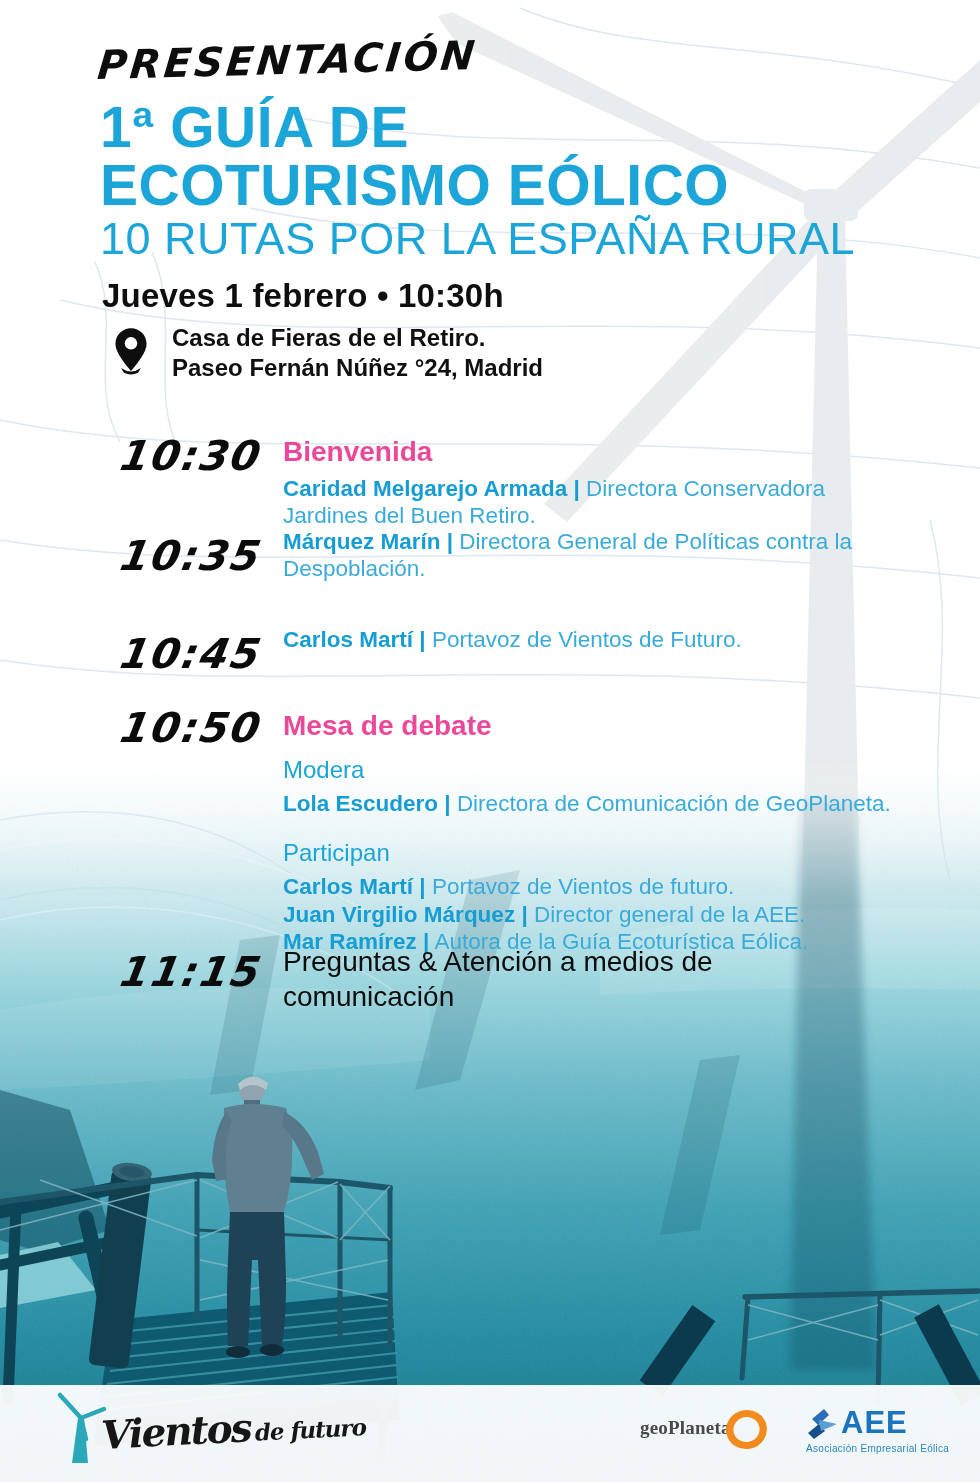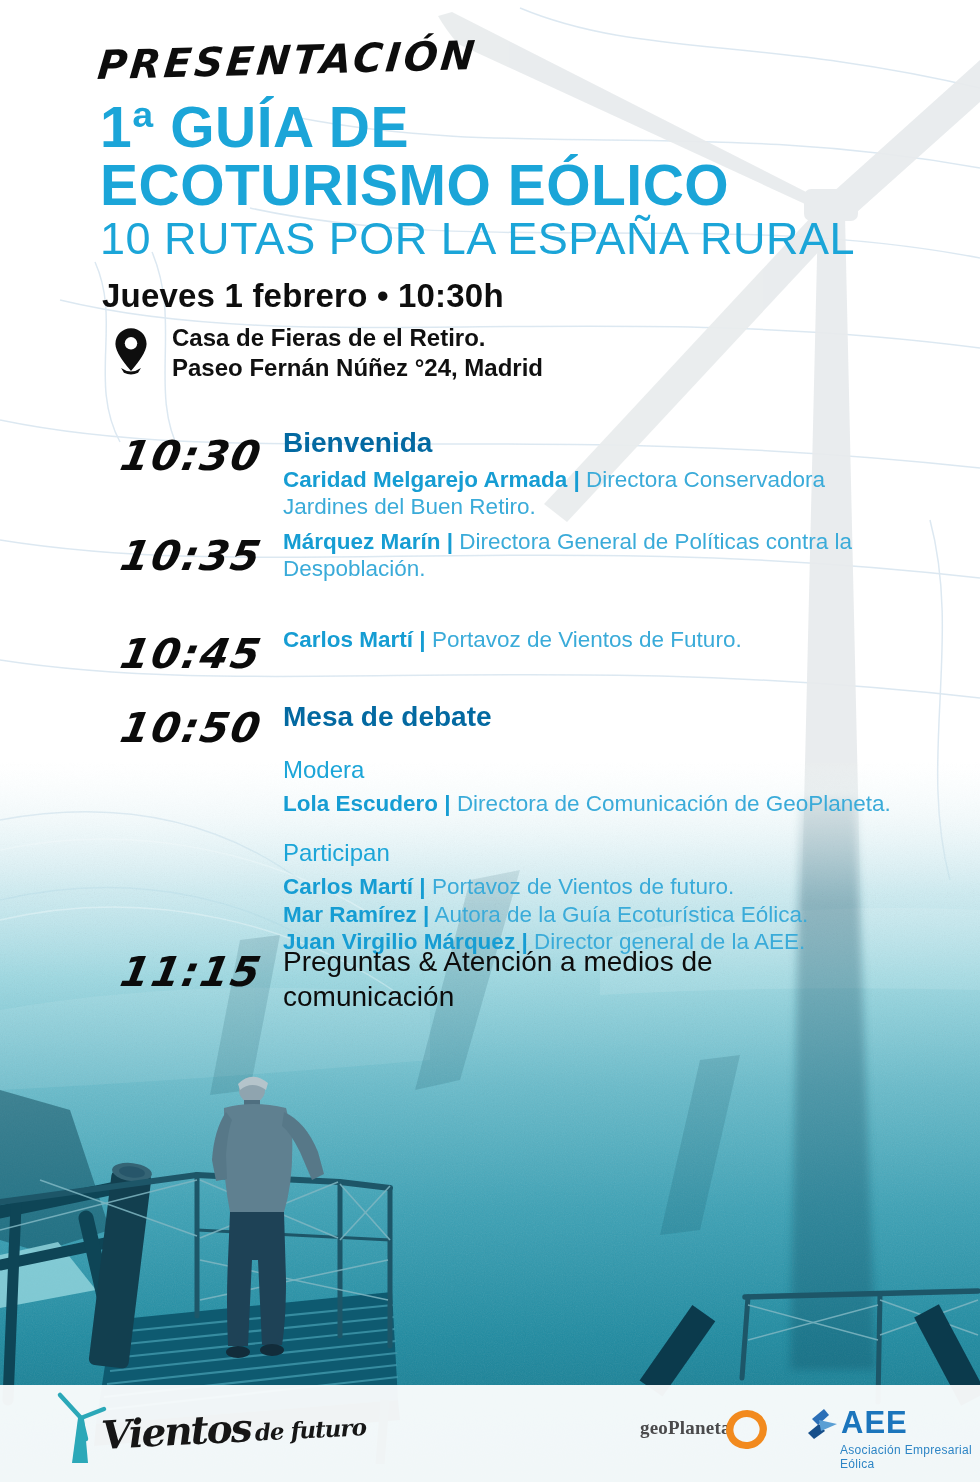--- a/index.html
+++ b/index.html
@@ -36,21 +36,21 @@
     font-size:24px;font-weight:700;line-height:1.24;
   }
   
   .time{
     position:absolute;left:126px;width:160px;color:#0b0b0b;
     font-size:41px;font-weight:800;font-style:italic;letter-spacing:2px;
     transform:skewX(-11deg);transform-origin:left top;
     font-family:"DejaVu Sans",sans-serif;white-space:nowrap;
   }
   .row-body{position:absolute;left:283px;width:625px;}
-  .row-title{font-size:28px;font-weight:800;color:#0369a1;line-height:1.1;margin:0 0 7px 0;}
+  .row-title{font-size:28px;font-weight:800;color:#ec4899;line-height:1.1;margin:9px 0 7px 0;}
   .speaker{font-size:22.5px;line-height:1.22;color:#3aabd9;font-weight:400;margin:0;}
   .speaker b{color:#169dd3;font-weight:700;}
   .group-label{font-size:24px;font-weight:400;color:#1ba5d8;margin:0 0 6px 0;}
   .gap{height:22px;}
   .row5-title{font-size:28px;font-weight:400;color:#0c0c0c;line-height:1.25;margin:0;width:500px;}
   
   .footer{
     position:absolute;left:0;bottom:0;width:980px;height:97px;z-index:8;
     background:rgba(255,255,255,0.94);
   }
@@ -63,21 +63,21 @@
   .vientos-suffix{font-size:23px;letter-spacing:-1px;margin-left:4px;}
   .geoplaneta{position:absolute;left:640px;top:32px;font-family:Liberation Serif, serif;}
   .geoplaneta-label{font-size:19px;font-weight:600;color:#4a4a4c;letter-spacing:.2px;}
   .geo-ring{
     position:absolute;left:87px;top:-7px;width:25px;height:25px;border-radius:50%;
     border:7px solid #f28a1e;transform:rotate(-12deg) scaleX(1.05);
   }
   .aee{position:absolute;left:806px;top:22px;}
   .aee-row{display:flex;}
   .aee-label{font-size:31px;font-weight:800;color:#1b75bc;letter-spacing:1px;line-height:1;}
-  .aee-subtitle{font-size:12px;color:#2d85c5;letter-spacing:.3px;margin-top:2px;margin-left:34px;}
+  .aee-subtitle{font-size:10px;color:#2d85c5;letter-spacing:.3px;margin-top:2px;}
 </style>
 </head>
 <body>
 
 <div class="poster">
 
   <svg class="layer" width="980" height="1482" viewBox="0 0 980 1482" style="z-index:1">
     <g fill="none" stroke="#d9e6f0" stroke-width="1.5" opacity="0.9">
       <path d="M520,8 C640,58 760,36 980,88"></path>
       <path d="M300,118 C520,160 700,118 980,168"></path>
@@ -267,22 +267,22 @@
     <div class="row-body" style="top:702px">
       <p class="row-title">Mesa de debate</p>
     </div>
 
     <div class="row-body" style="top:756px">
       <p class="group-label">Modera</p>
       <p class="speaker"><b><span>Lola Escudero</span> <span>|</span></b> <span>Directora de Comunicación de GeoPlaneta.</span></p>
       <div class="gap"></div>
       <p class="group-label">Participan</p>
       <p class="speaker"><b><span>Carlos Martí</span> <span>|</span></b> <span>Portavoz de Vientos de futuro.</span></p>
+      <p class="speaker"><b><span>Juan Virgilio Márquez</span> <span>|</span></b> <span>Director general de la AEE.</span></p>
       <p class="speaker"><b><span>Mar Ramírez</span> <span>|</span></b> <span>Autora de la Guía Ecoturística Eólica.</span></p>
-      <p class="speaker"><b><span>Juan Virgilio Márquez</span> <span>|</span></b> <span>Director general de la AEE.</span></p>
     </div>
 
     <div class="time" style="top:948px">11:15</div>
     <div class="row-body" style="top:944px">
       <p class="row5-title">Preguntas &amp; Atención a medios de comunicación</p>
     </div>
   </div>
 
   <div class="footer">
     <div class="vientos">

